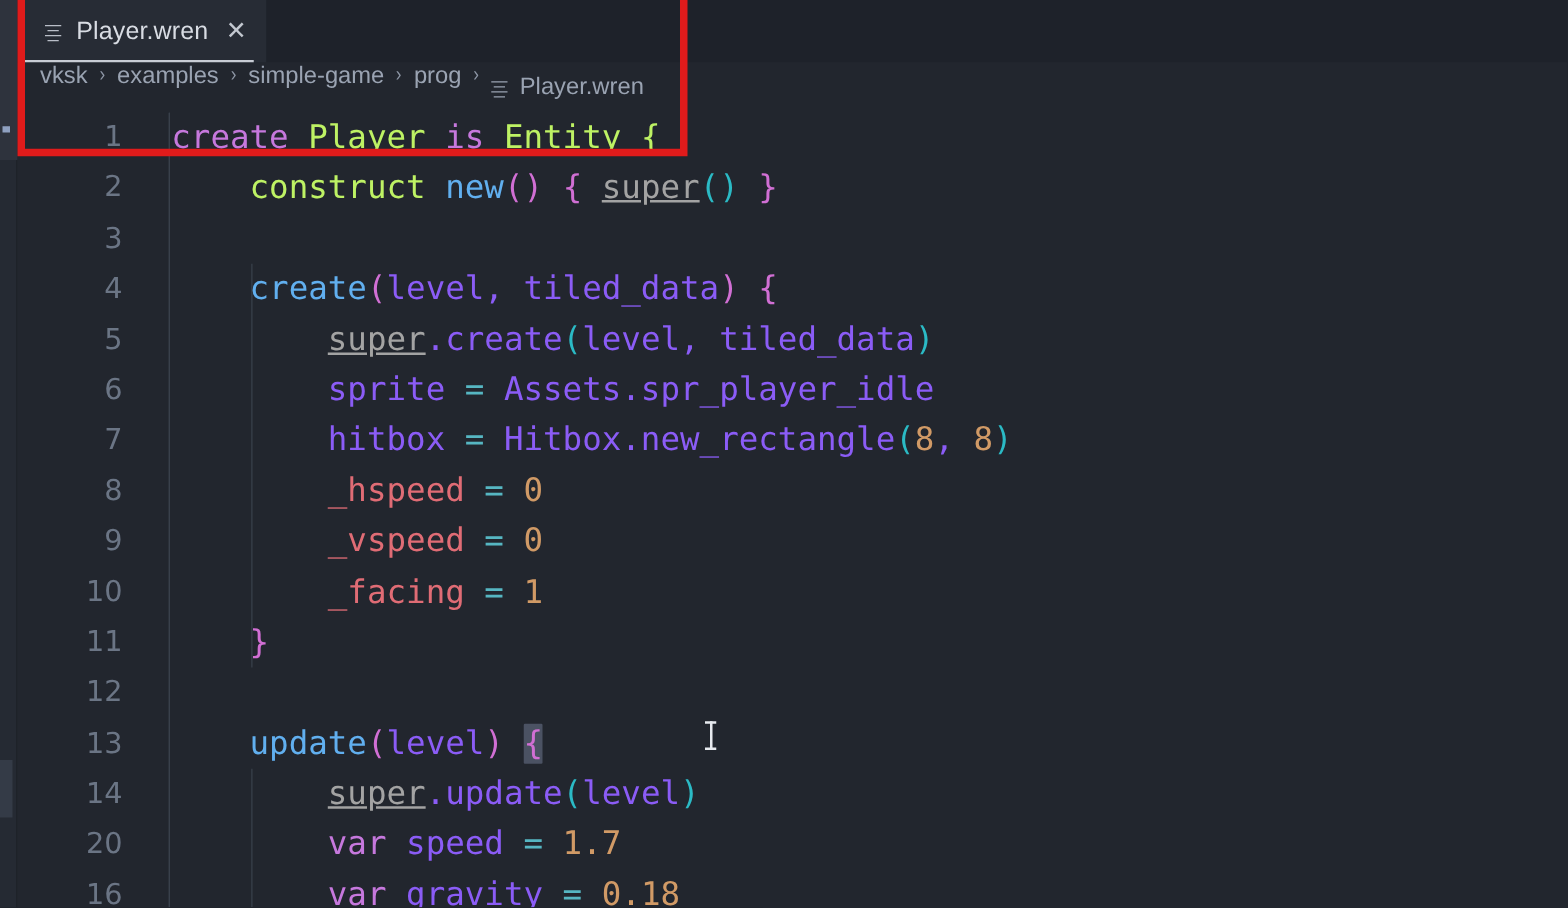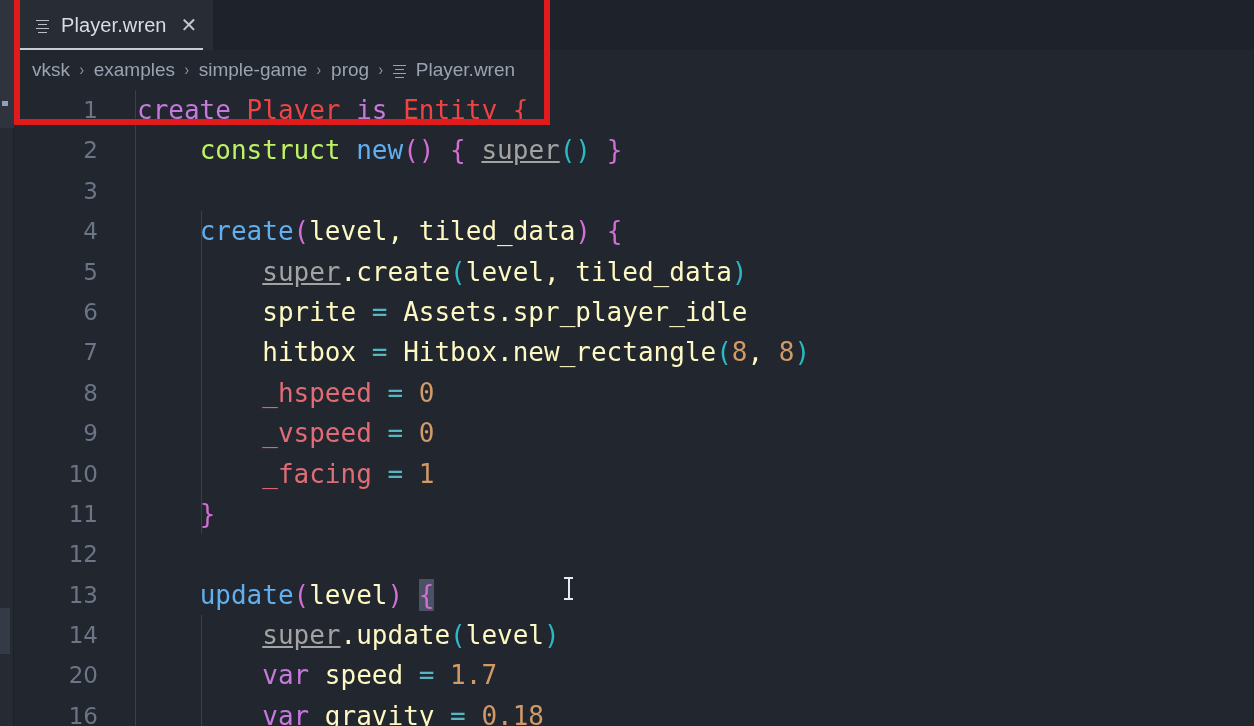--- a/index.html
+++ b/index.html
@@ -114,21 +114,20 @@
   }
 
   
   .breadcrumb {
     position: absolute;
     left: 14px; top: 50px;
     width: 1240px;
     height: 40px;
     background: #22262e;
     display: flex;
-    align-items: center;
     padding-left: 18px;
     box-sizing: border-box;
     gap: 0;
   }
   .crumb {
     font-size: 19px;
     color: #9aa3b2;
     white-space: nowrap;
     cursor: pointer;
   }
@@ -206,25 +205,25 @@
   
   .indent-guide {
     position: absolute;
     width: 1px;
     background: #39404b;
   }
 
   
   .t-kw      { color: #c678dd; }
   .t-kw2     { color: #bef264; }
-  .t-type    { color: #ef4444; }
+  .t-type    { color: #bef264; }
   .t-fn      { color: #61afef; }
   .t-punct   { color: #d16fd4; }
   .t-paren-t { color: #2bbac5; }
-  .t-plain   { color: #fef9c3; }
+  .t-plain   { color: #8b5cf6; }
   .t-field   { color: #e06c75; }
   .t-op      { color: #56b6c2; }
   .t-num     { color: #d19a66; }
   .t-sup     { color: #a3a3a3; text-decoration: underline; }
 
   .bracket-hl {
     background: #4b5263;
     border-radius: 1px;
     padding: 1px 0;
   }

